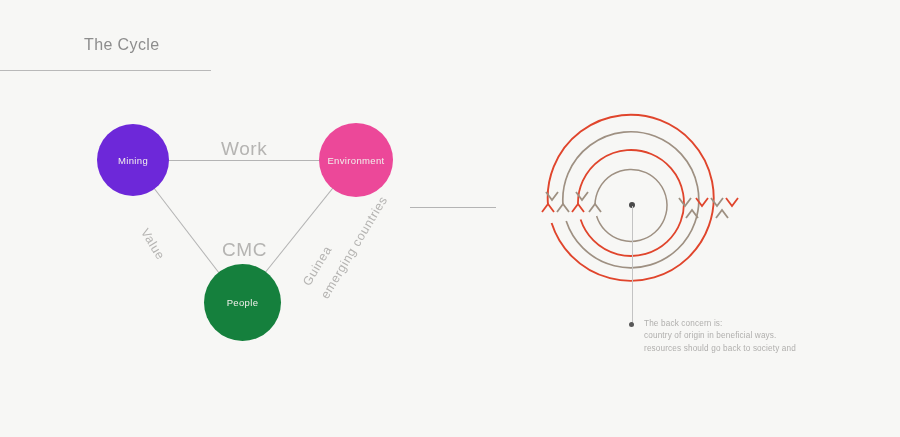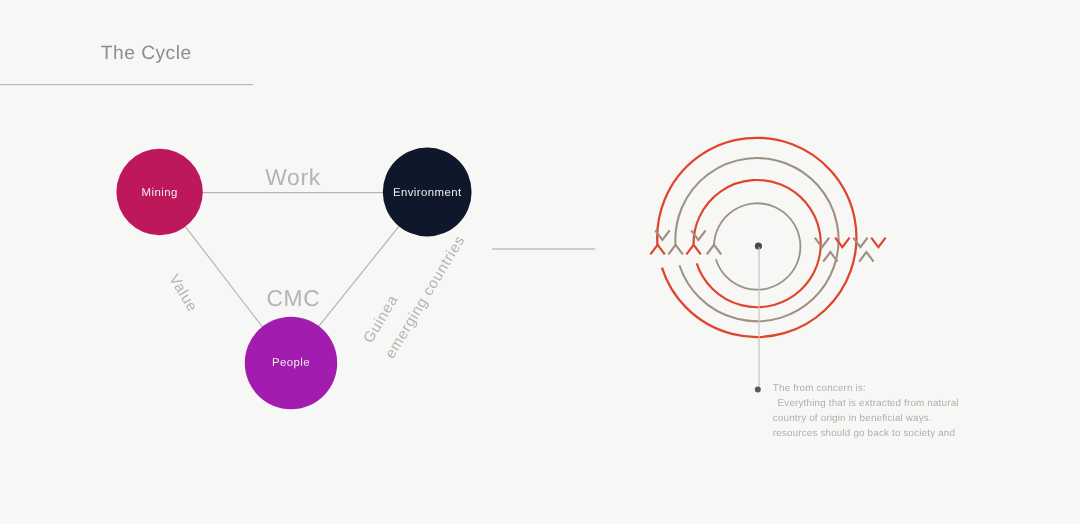--- a/index.html
+++ b/index.html
@@ -23,23 +23,23 @@
     background:#b9b9b9;
   }
 
   
   .node{
     position:absolute;border-radius:50%;
     display:flex;align-items:center;justify-content:center;
     color:#f2efec;font-size:9.5px;letter-spacing:.35px;
     font-weight:400;white-space:nowrap;
   }
-  .node-mining{left:97px;top:124px;width:72px;height:72px;background:#be185d;}
-  .node-env{left:319px;top:123px;width:74px;height:74px;background:#0f172a;justify-content:center;}
-  .node-people{left:204px;top:264px;width:77px;height:77px;background:#a21caf;}
+  .node-mining{left:97px;top:124px;width:72px;height:72px;background:#6d28d9;}
+  .node-env{left:319px;top:123px;width:74px;height:74px;background:#ec4899;justify-content:center;}
+  .node-people{left:204px;top:264px;width:77px;height:77px;background:#15803d;}
 
   .edge{position:absolute;height:1px;background:#b4b4b4;transform-origin:0 0;}
 
   .edge-label{
     position:absolute;color:#b5b4b2;font-size:19px;
     letter-spacing:.6px;white-space:nowrap;font-weight:400;
   }
   .lbl-work{left:221px;top:138px;}
   .lbl-cmc{left:222px;top:201px;margin-top:38px;}
   .lbl-value{
@@ -168,19 +168,18 @@
 
       </g>
     </svg>
   </div>
 
   <div class="center-dot"></div>
   <div class="stem"></div>
   <div class="caption-dot"></div>
 
   <div class="caption">
-    <span class="c-line">The from concern is:</span>
-    <span class="c-line c-indent">Everything that is extracted from natural</span>
+    <span class="c-line">The back concern is:</span>
     <span class="c-line">country of origin in beneficial ways.</span>
     <span class="c-line">resources should go back to society and</span>
   </div>
 
 </div>
 
 </body></html>

